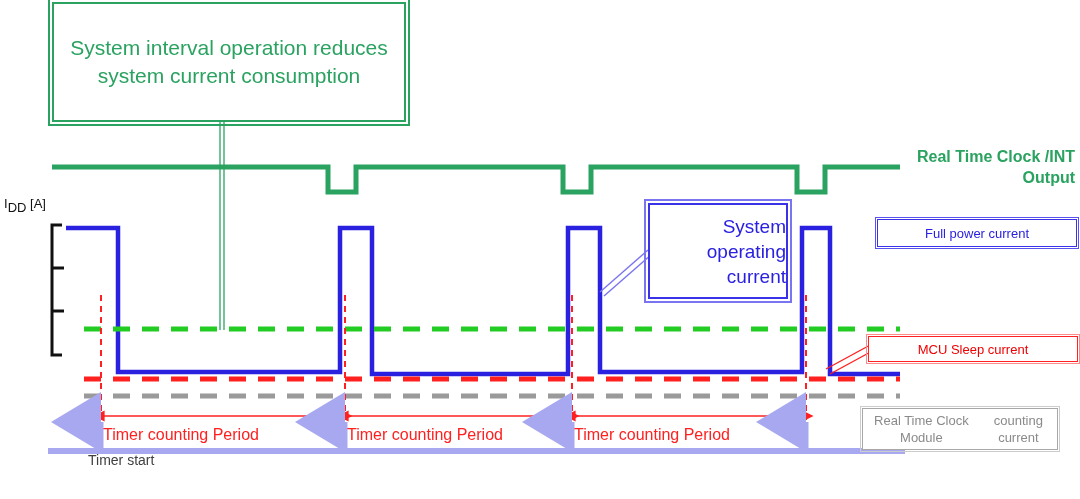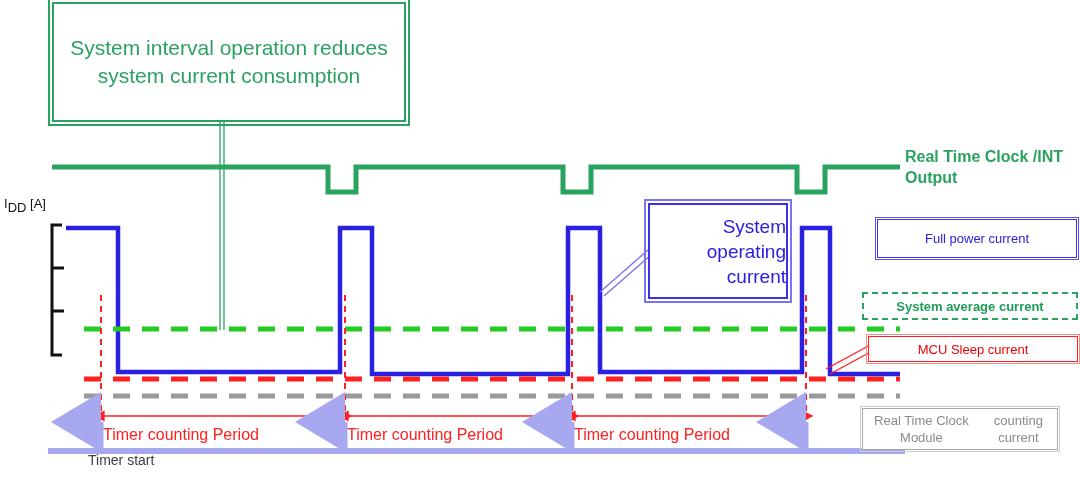--- a/index.html
+++ b/index.html
@@ -17,23 +17,23 @@
        border:2px solid #2aa260;outline:2px solid #2aa260;outline-offset:2px;
        color:#2aa260;font-size:21px;line-height:28px;}
 
   
   #callout-blue{left:648px;top:203px;width:140px;height:96px;
        border:2px solid #3a32e8;outline:2px solid #7b74f0;outline-offset:2px;
        color:#2a21e0;font-size:19px;line-height:25px;text-align:right;}
 
   #legend-rtc{position:absolute;left:905px;top:146px;width:170px;
        color:#2aa260;font-size:16px;font-weight:bold;line-height:21px;
-       text-align:left;}
+       text-align:right;}
 
-  #legend-full{left:877px;top:219px;width:200px;height:39px;
+  #legend-full{left:877px;top:219px;width:200px;height:28px;
        border:1px solid #3a32e8;outline:1px solid #5a52f0;outline-offset:1.5px;
        color:#2a21e0;font-size:13px;}
 
   #legend-avg{left:862px;top:292px;width:216px;height:28px;
        border:2px dashed #2aa260;color:#1f9c58;font-size:13px;font-weight:bold;}
 
   #legend-sleep{left:868px;top:336px;width:210px;height:26px;
        border:1px solid #ff2222;outline:1px solid #ff8a8a;outline-offset:1.5px;
        color:#ee0000;font-size:13px;font-weight:normal;}
 
@@ -111,21 +111,20 @@
   </svg>
 
   <div class="box" id="callout-green">System interval operation reduces system current consumption</div>
 
   <div class="box" id="callout-blue">System operating current</div>
 
   <div id="legend-rtc">Real Time Clock /INT Output</div>
 
   <div class="box" id="legend-full">Full power current</div>
 
-  <div class="box" id="legend-avg">System average current</div>
 
   <div class="box" id="legend-sleep">MCU Sleep current</div>
 
   <div class="box" id="legend-module">
     <span>Real Time Clock Module</span>
     <span>counting current</span>
   </div>
 
   <div class="lbl" id="ylabel">
     <span>I</span><sub>DD</sub><span> [A]</span>

